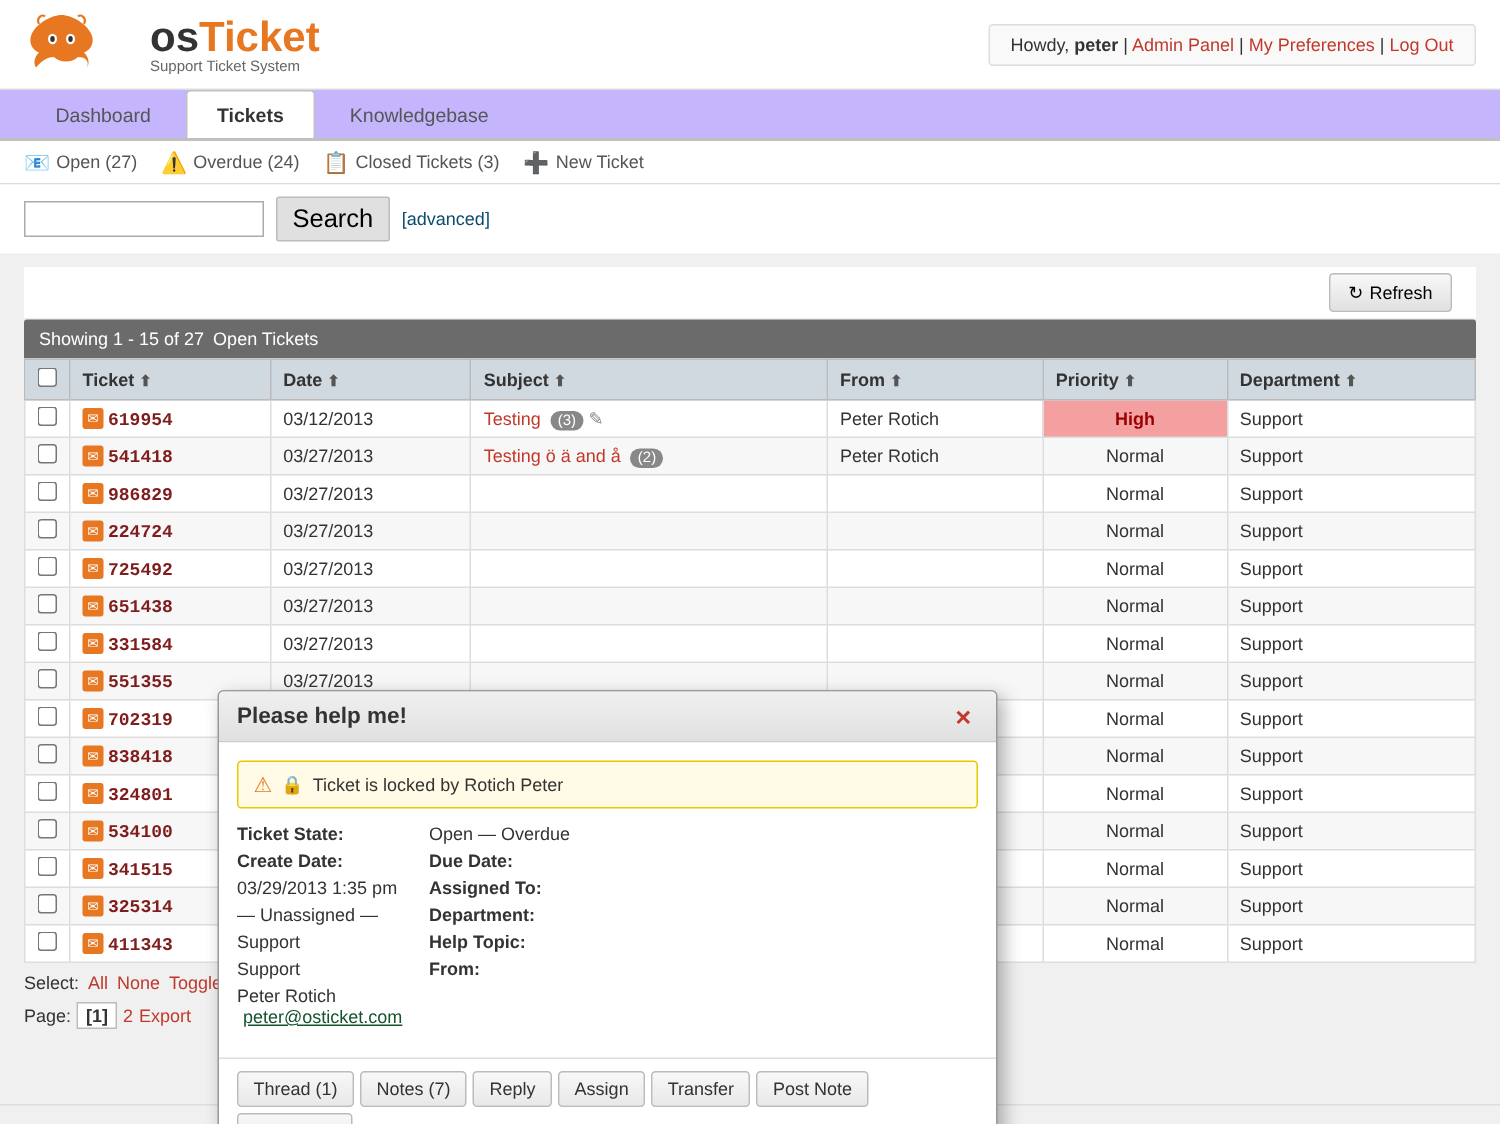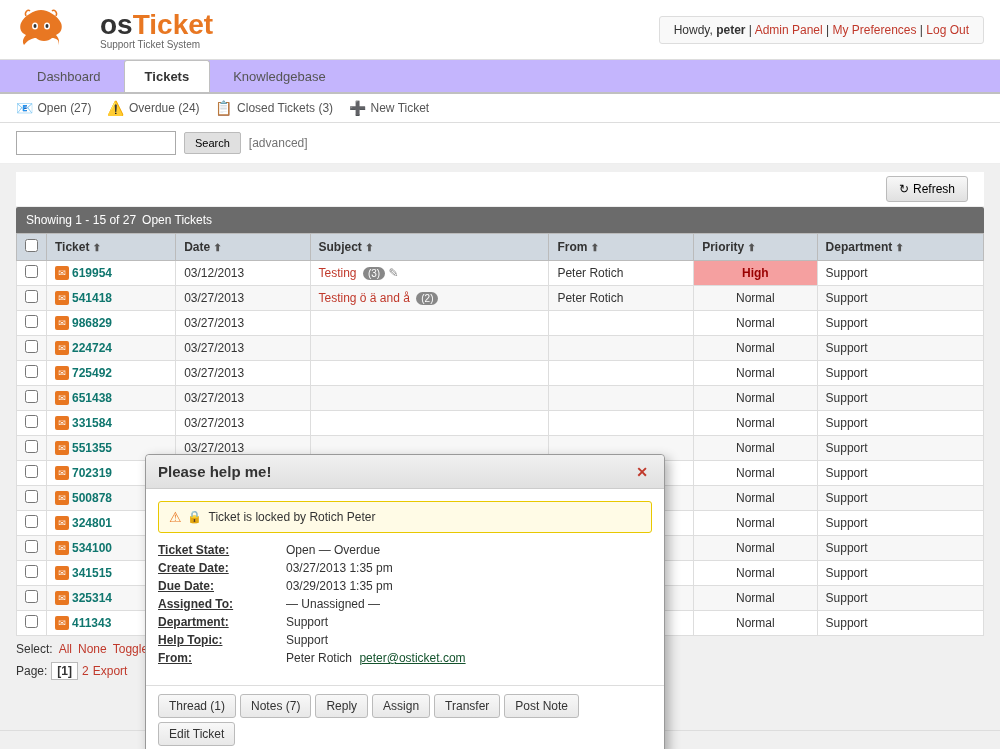--- a/index.html
+++ b/index.html
@@ -22,40 +22,40 @@
     .nav-tab.active { background: #fff; border-color: #c0c0c0; color: #333; font-weight: bold; }
 
     
     #subnav { background: #fff; border-bottom: 1px solid #ddd; padding: 6px 16px; display: flex; align-items: center; gap: 16px; }
     .subnav-item { display: flex; align-items: center; gap: 4px; font-size: 12px; color: #555; cursor: pointer; text-decoration: none; }
     .subnav-item .icon { font-size: 14px; }
 
     
     #searchbar { background: #fff; padding: 8px 16px; display: flex; align-items: center; gap: 8px; border-bottom: 1px solid #eee; }
     #search-input { border: 1px solid #aaa; padding: 4px 8px; width: 160px; font-size: 12px; }
-    #search-btn { background: #e0e0e0; border: 1px solid #bbb; padding: 4px 10px; cursor: pointer; font-size: 11px; border-radius: 2px; }
-    #advanced-link { color: #737373; text-decoration: none; font-size: 12px; }
+    #search-btn { background: #e0e0e0; border: 1px solid #bbb; padding: 4px 10px; cursor: pointer; font-size: 17px; border-radius: 2px; }
+    #advanced-link { color: #0c4a6e; text-decoration: none; font-size: 12px; }
 
     
     #refreshbar { background: #fff; padding: 4px 16px; text-align: right; border-bottom: 1px solid #eee; }
     #refresh-btn { background: linear-gradient(to bottom, #f8f8f8, #e0e0e0); border: 1px solid #bbb; padding: 5px 12px; cursor: pointer; font-size: 12px; border-radius: 3px; display: inline-flex; align-items: center; gap: 4px; }
 
     
     #main { padding: 8px 16px; background: #f0f0f0; position: relative; }
 
     
     #table-header-bar { background: #6b6b6b; color: #fff; padding: 6px 10px; font-size: 12px; display: flex; align-items: center; gap: 6px; border-radius: 2px 2px 0 0; }
 
     
     #ticket-table { width: 100%; border-collapse: collapse; background: #fff; }
     #ticket-table th { background: #d0d8e0; border: 1px solid #bbb; padding: 5px 8px; text-align: left; font-size: 12px; cursor: pointer; white-space: nowrap; margin-top: 40px; }
     #ticket-table th .sort-icon { color: #555; font-size: 10px; }
     #ticket-table td { border: 1px solid #ddd; padding: 4px 8px; font-size: 12px; vertical-align: middle; }
     #ticket-table tr:nth-child(even) td { background: #f7f7f7; }
-    .ticket-id { color: #0f766e; font-weight: bold; cursor: pointer; text-decoration: none; }
+    .ticket-id { color: #7f1d1d; font-weight: bold; cursor: pointer; text-decoration: none; font-family: Liberation Mono, monospace; }
     .priority-high { background: #f5a0a0 !important; color: #900; font-weight: bold; text-align: center; }
     .priority-normal { text-align: center; }
     .ticket-icon { display: inline-block; width: 14px; height: 14px; background: #e87722; border-radius: 2px; margin-right: 3px; vertical-align: middle; font-size: 9px; color: #fff; text-align: center; line-height: 14px; }
     .badge { display: inline-block; background: #888; color: #fff; border-radius: 8px; padding: 1px 5px; font-size: 10px; margin-left: 3px; }
     .edit-icon { color: #888; cursor: pointer; }
     .select-row { display: flex; align-items: center; gap: 6px; margin: 6px 0; font-size: 12px; }
     .select-row a { color: #c0392b; text-decoration: none; }
     .pagination { display: flex; align-items: center; gap: 4px; margin: 4px 0; font-size: 12px; }
     .pagination .current-page { font-weight: bold; border: 1px solid #bbb; padding: 1px 5px; background: #fff; }
     .pagination a { color: #c0392b; text-decoration: none; }
@@ -66,21 +66,21 @@
     #page-footer { text-align: center; padding: 12px; color: #888; font-size: 11px; background: #f0f0f0; border-top: 1px solid #ddd; margin-top: 8px; }
     #popup { position: absolute; top: 290px; left: 145px; width: 520px; background: #fff; border: 1px solid #999; border-radius: 4px; box-shadow: 4px 4px 12px rgba(0,0,0,0.3); z-index: 200; }
     #popup-header { background: linear-gradient(to bottom, #f0f0f0, #e0e0e0); border-bottom: 1px solid #ccc; padding: 8px 12px; display: flex; justify-content: space-between; align-items: center; border-radius: 4px 4px 0 0; gap: 31px; }
     #popup-title { font-size: 15px; font-weight: bold; color: #333; }
     #popup-close { color: #c0392b; cursor: pointer; font-weight: bold; font-size: 14px; border: none; background: none; padding: 0 4px; }
     #popup-body { padding: 12px; }
     #lock-notice { background: #fffbe6; border: 1px solid #e8c800; border-radius: 3px; padding: 7px 10px; margin-bottom: 10px; display: flex; align-items: center; gap: 6px; font-size: 12px; }
     #lock-notice .warn-icon { color: #e87722; font-size: 14px; }
     #lock-notice .lock-icon { color: #888; }
     .info-grid { display: grid; grid-template-columns: 120px 1fr; gap: 4px 8px; margin-bottom: 8px; }
-    .info-label { font-weight: bold; color: #333; font-size: 12px; text-decoration: underline; }
+    .info-label { font-weight: bold; color: #333; font-size: 12px; }
     .info-value { color: #333; font-size: 12px; }
     .info-value a { color: #c0392b; }
     #popup-tabs { border-top: 1px solid #ddd; padding: 8px 12px; display: flex; gap: 4px; flex-wrap: wrap; }
     .popup-tab-btn { background: linear-gradient(to bottom, #f8f8f8, #e8e8e8); border: 1px solid #bbb; padding: 4px 10px; cursor: pointer; font-size: 12px; border-radius: 3px; color: #333; }
 
     
     .logo-fox { display: inline-block; margin-right: 8px; }
     .logo-fox svg { width: 50px; height: 40px; }
   </style>
 </head>
@@ -250,21 +250,21 @@
           <td><input type="checkbox" style=""></td>
           <td><span class="ticket-icon">✉</span><a href="#" class="ticket-id">702319</a></td>
           <td>03/27/2013</td>
           <td></td>
           <td></td>
           <td class="priority-normal">Normal</td>
           <td>Support</td>
         </tr>
         <tr>
           <td><input type="checkbox" style=""></td>
-          <td><span class="ticket-icon">✉</span><a href="#" class="ticket-id">500878</a></td>
+          <td><span class="ticket-icon">✉</span><a href="#" class="ticket-id">838418</a></td>
           <td>03/27/2013</td>
           <td></td>
           <td></td>
           <td class="priority-normal">Normal</td>
           <td>Support</td>
         </tr>
         <tr>
           <td><input type="checkbox" style=""></td>
           <td><span class="ticket-icon">✉</span><a href="#" class="ticket-id">324801</a></td>
           <td>03/27/2013</td>
@@ -339,21 +339,20 @@
     <div id="popup-body">
       <div id="lock-notice">
         <span class="warn-icon">⚠</span>
         <span class="lock-icon">🔒</span>
         <span>Ticket is locked by Rotich Peter</span>
       </div>
       <div class="info-grid">
         <span class="info-label">Ticket State:</span>
         <span class="info-value">Open — Overdue</span>
         <span class="info-label">Create Date:</span>
-        <span class="info-value">03/27/2013 1:35 pm</span>
         <span class="info-label">Due Date:</span>
         <span class="info-value">03/29/2013 1:35 pm</span>
         <span class="info-label">Assigned To:</span>
         <span class="info-value">— Unassigned —</span>
         <span class="info-label">Department:</span>
         <span class="info-value">Support</span>
         <span class="info-label">Help Topic:</span>
         <span class="info-value">Support</span>
         <span class="info-label">From:</span>
         <span class="info-value">

